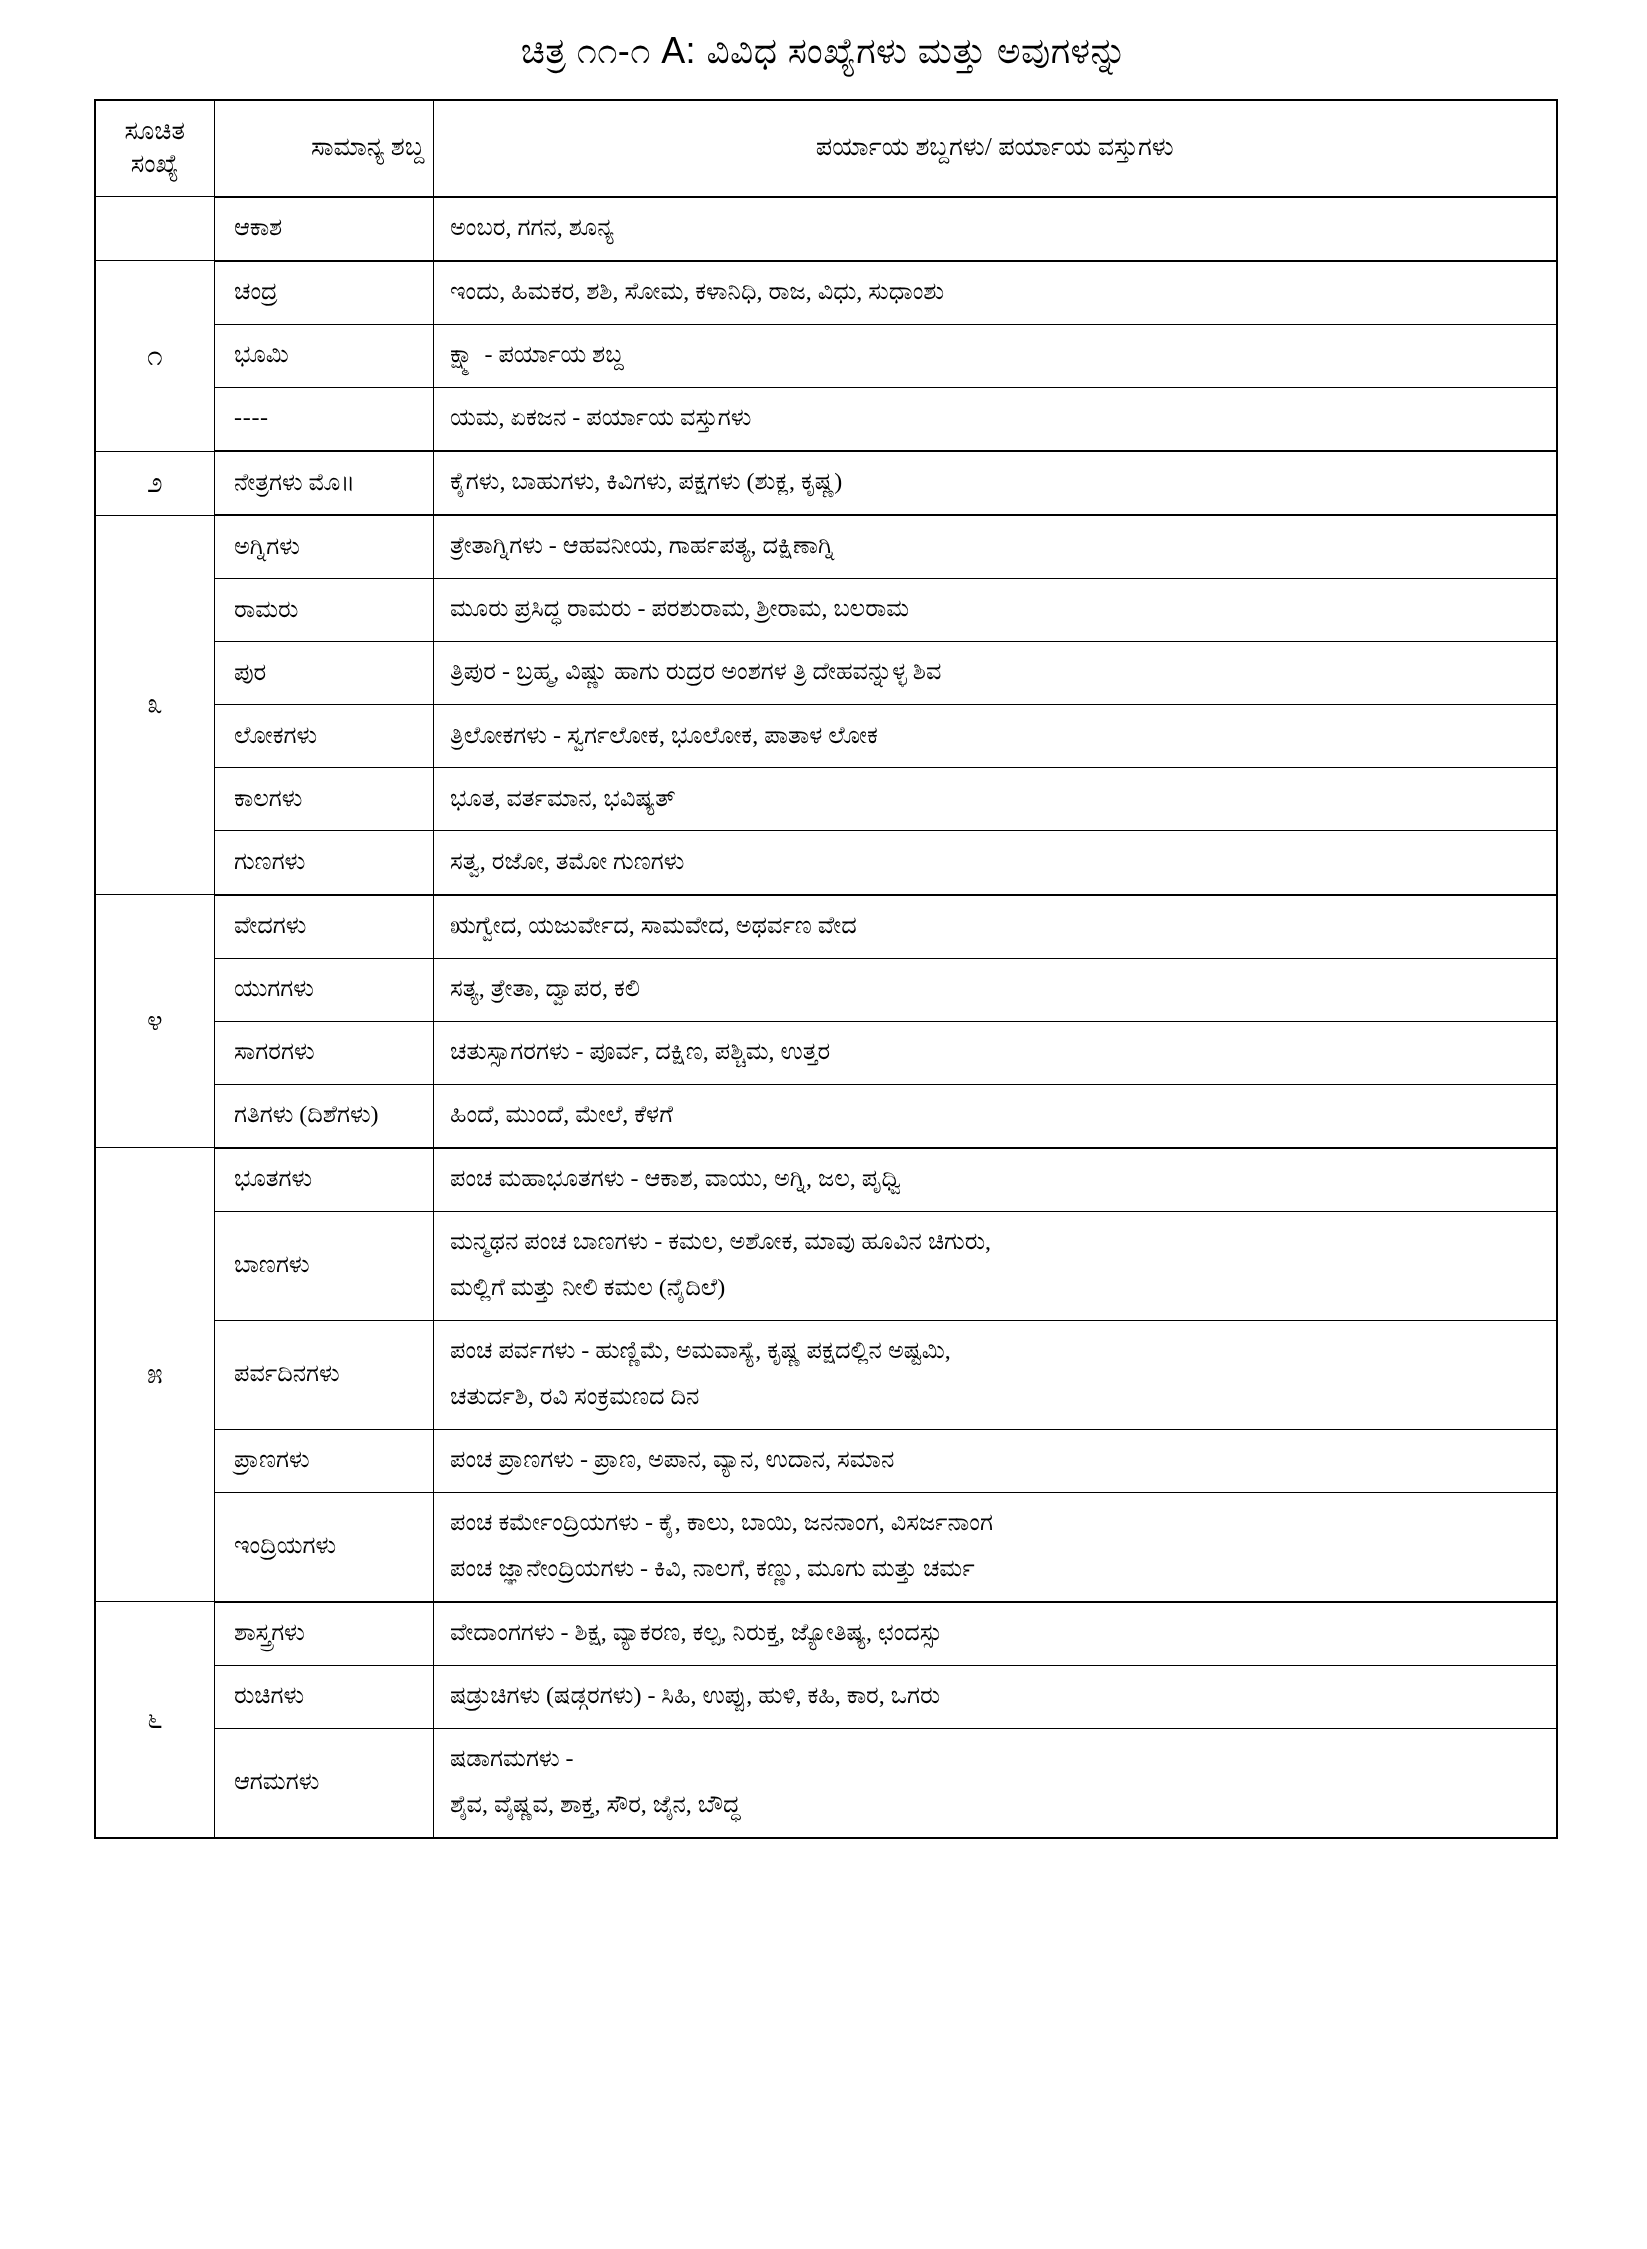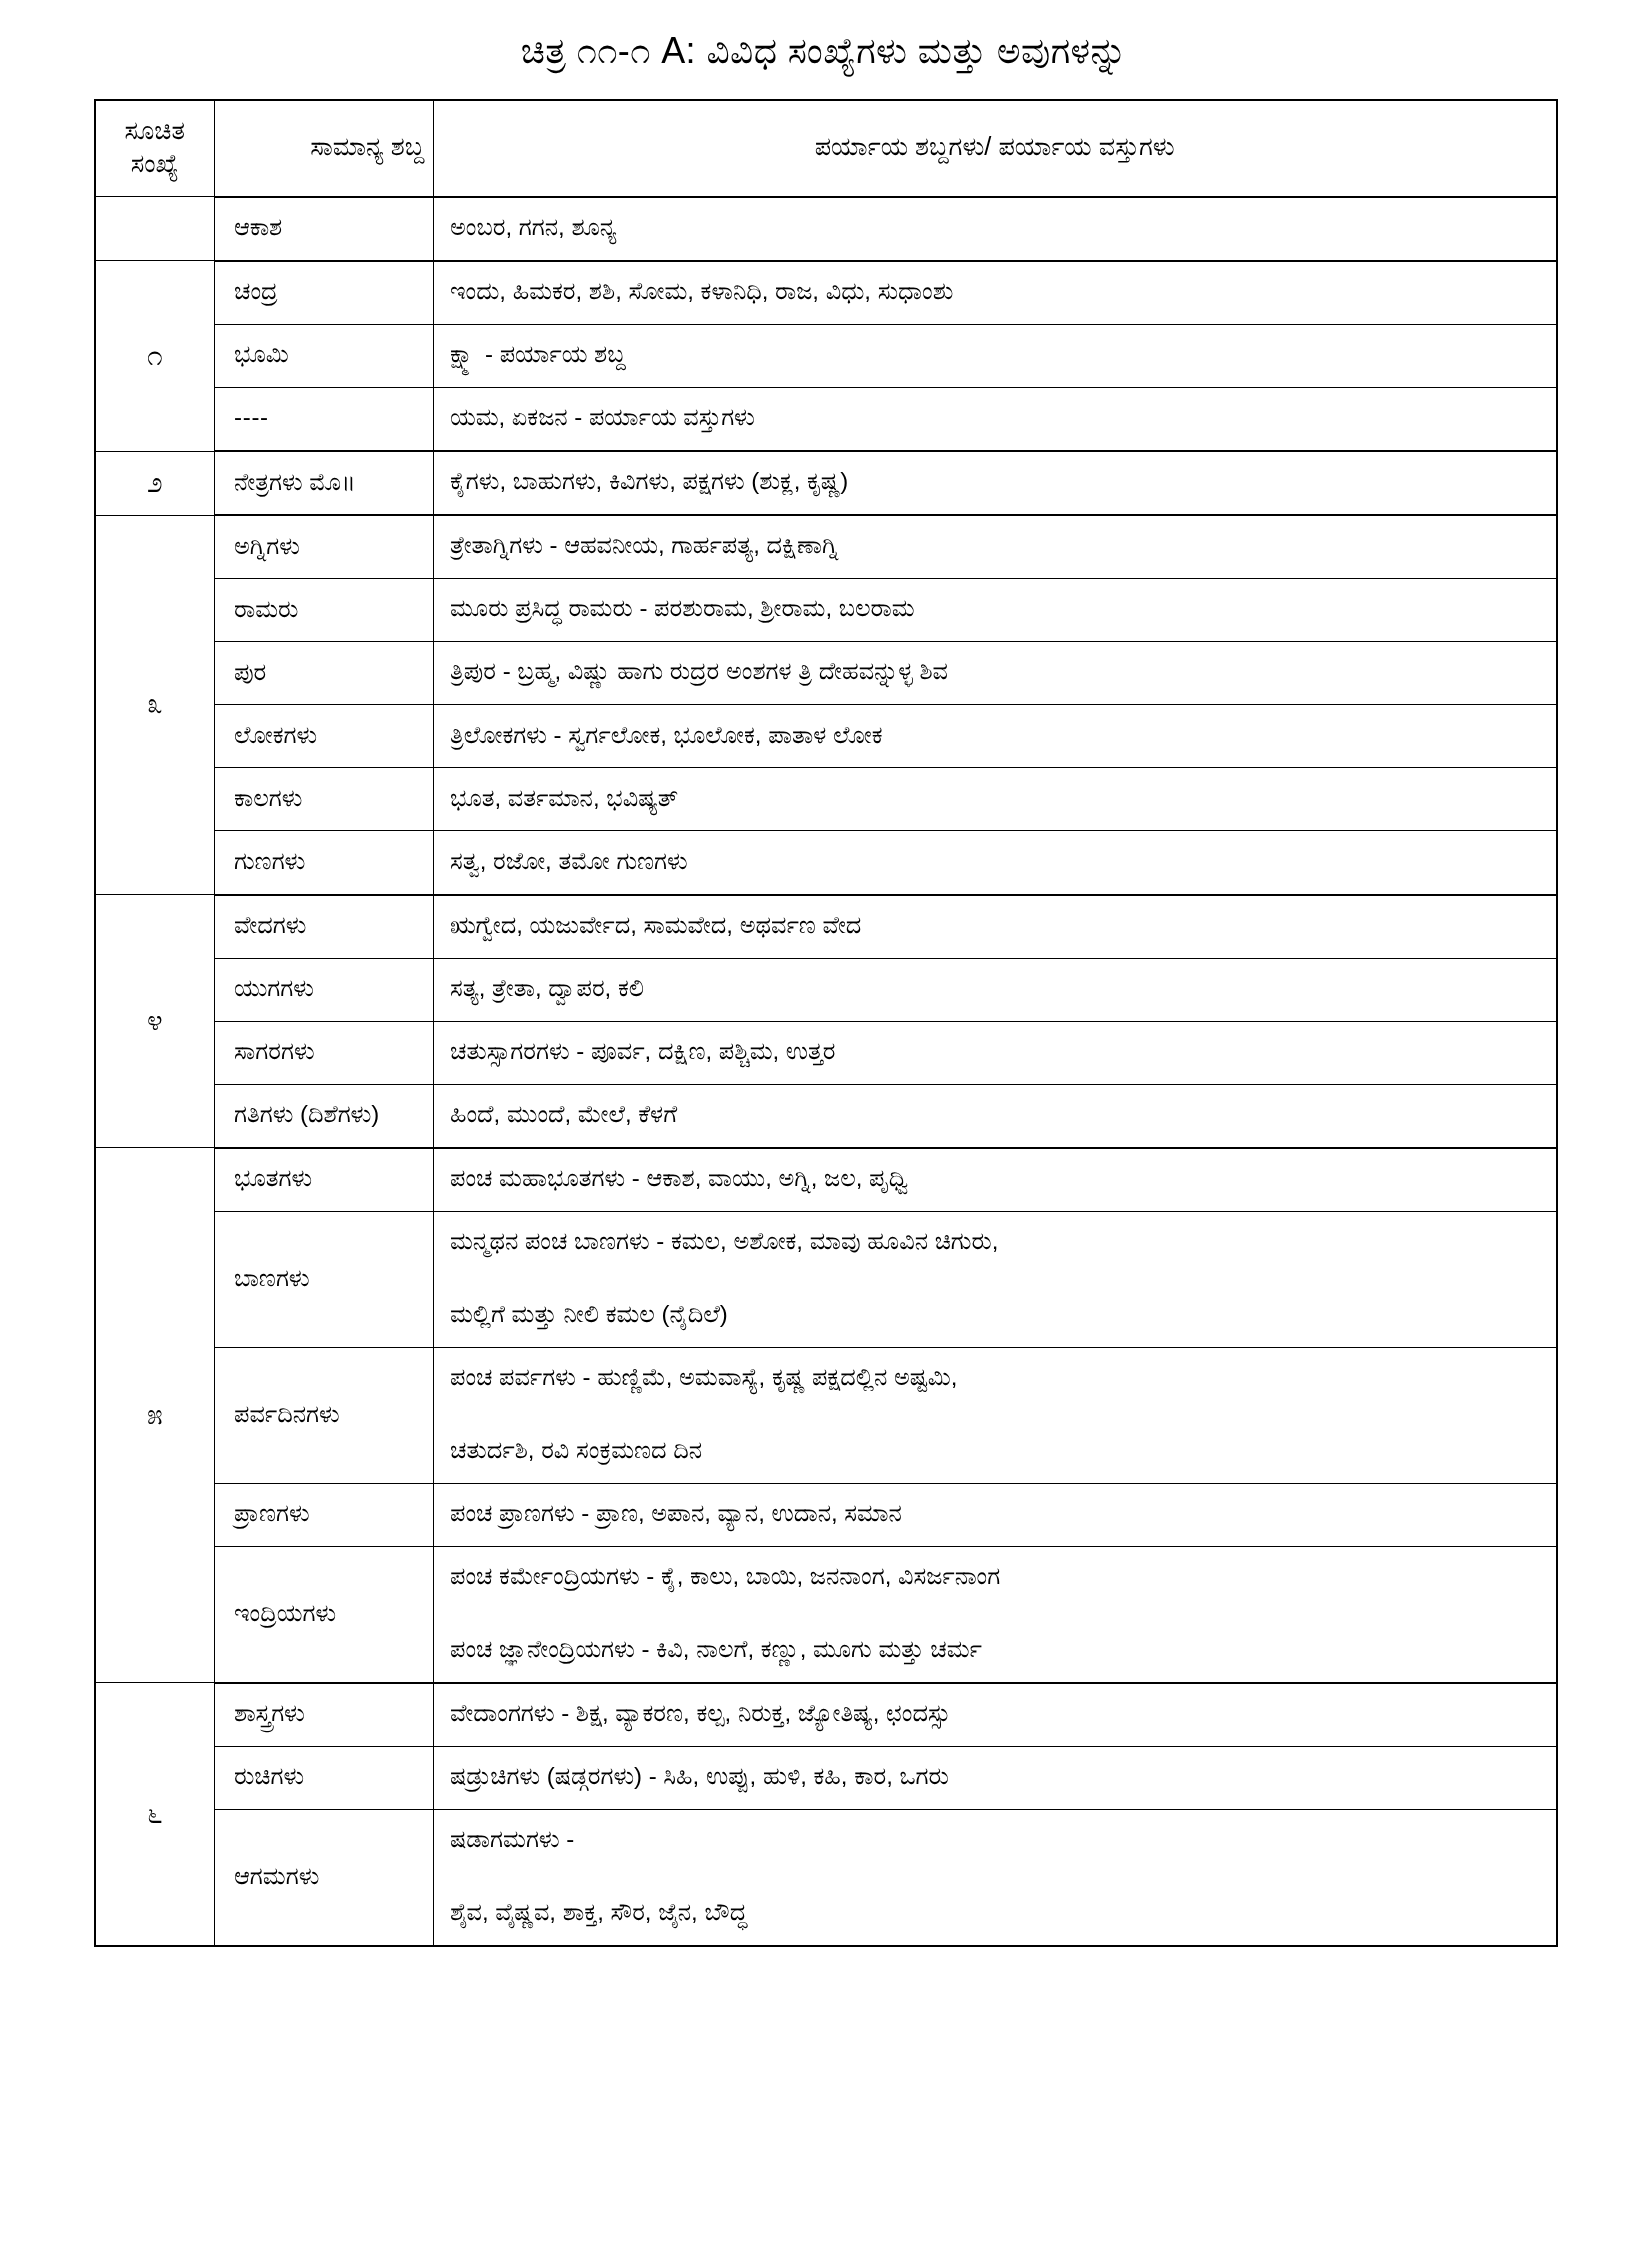--- a/index.html
+++ b/index.html
@@ -42,20 +42,21 @@
     table-layout: fixed;
     font-size: 24px;
   }
   table.vocab,
   table.vocab td,
   table.vocab th {
     border: 1.5px solid #000000;
   }
   table.vocab {
     border: 2.9px solid #000000;
+    font-family: Liberation Serif, serif;
   }
   col.c1 { width: 120px; }
   col.c2 { width: 219px; }
   col.c3 { width: 1123px; }
 
   th.hdr {
     font-weight: 400;
     font-size: 25.5px;
     text-align: center;
     padding: 13px 8.7px 16px 8.7px;
@@ -86,21 +87,21 @@
   }
   tr.section-start td.term,
   tr.section-start td.syn {
     border-top: 2.9px solid #000000;
   }
   tr.section-end td.term,
   tr.section-end td.syn {
     border-bottom: 2.9px solid #000000;
   }
   .syn-line { display: block; }
-  .syn-line + .syn-line { margin-top: 34px; }
+  .syn-line + .syn-line { margin-top: 7px; }
   .dash-cell { letter-spacing: 0.7px; }
 </style>
 </head>
 <body>
 
 <div class="page">
 
   <div class="title-block">
     <div class="title-line">ಚಿತ್ರ ೧೧-೧ A: ವಿವಿಧ ಸಂಖ್ಯೆಗಳು ಮತ್ತು ಅವುಗಳನ್ನು</div>
   </div>

